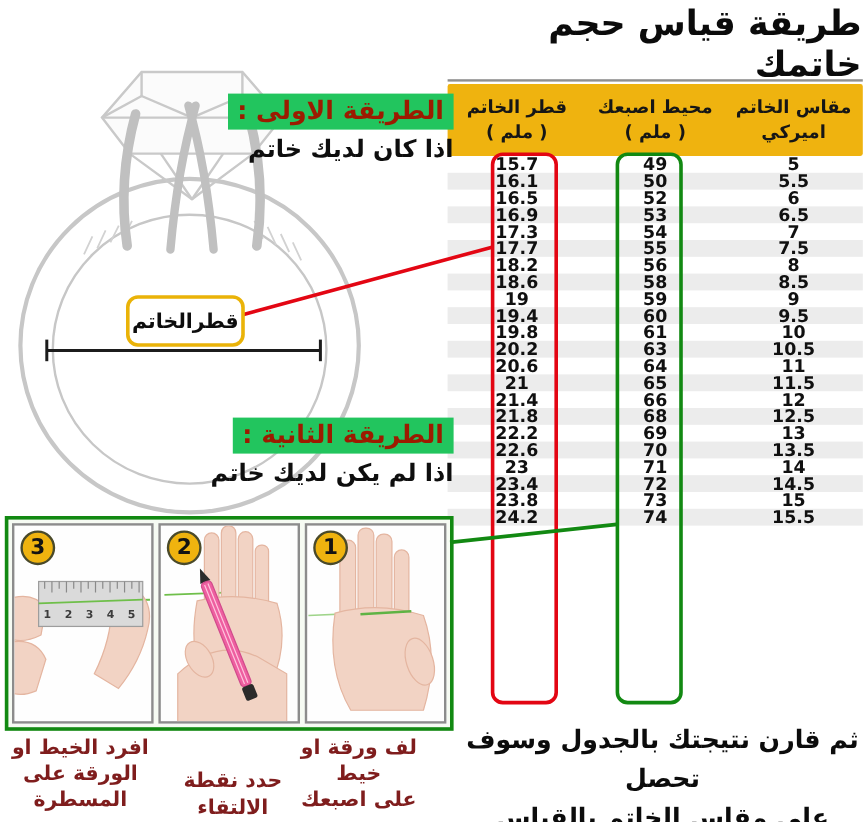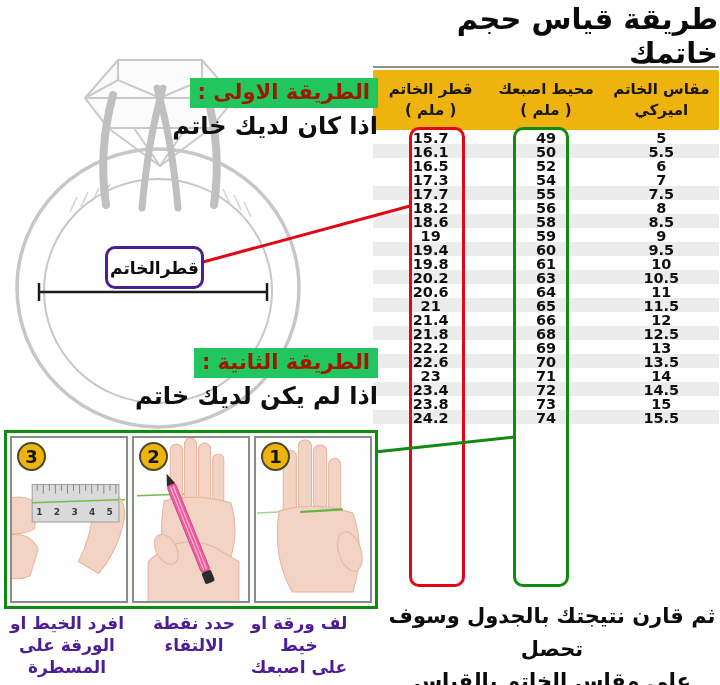--- a/index.html
+++ b/index.html
@@ -27,46 +27,46 @@
   .col-box{position:absolute;top:127px;height:460px;width:56px;border:3px solid;border-radius:10px;
            box-sizing:border-box;pointer-events:none;z-index:4;background:transparent;}
   .col-box.red{left:409px;border-color:#e30613;}
   .col-box.green{left:513px;border-color:#128912;}
 
   
   .connectors{position:absolute;left:0;top:0;pointer-events:none;z-index:5;}
 
   
   .diameter-label{position:absolute;left:105px;top:246px;width:99px;height:43px;background:#fff;
-                  border:3px solid #4c1d95;border-radius:10px;box-sizing:border-box;z-index:6;
+                  border:3px solid #eab308;border-radius:10px;box-sizing:border-box;z-index:6;
                   display:flex;align-items:center;justify-content:center;
                   font-size:17px;font-weight:bold;direction:rtl;}
 
   
   .method{position:absolute;right:342px;width:230px;text-align:right;direction:rtl;z-index:2;}
   .method1{top:78px;}
   .method2{top:348px;}
   .method-heading{display:inline-block;background:#22c55e;color:#9c1b00;
                   font-size:21px;font-weight:bold;padding:2px 8px 4px;}
-  .method-sub{margin-top:4px;font-size:24px;font-weight:bold;color:#0e0e0e;white-space:nowrap;}
+  .method-sub{margin-top:4px;font-size:20px;font-weight:bold;color:#0e0e0e;white-space:nowrap;}
 
   
   .steps{position:absolute;left:4px;top:430px;width:374px;height:179px;box-sizing:border-box;
          border:3px solid #128912;background:#f6fbf3;display:flex;gap:4px;padding:3px;z-index:3;}
   .frame{flex:1;position:relative;border:2px solid #8c8c8c;background:#fefefe;overflow:hidden;}
   .photo-svg{position:absolute;left:0;top:0;width:100%;height:100%;}
   .badge{position:absolute;top:4px;left:5px;width:29px;height:29px;box-sizing:border-box;
          border-radius:50%;background:#efb30f;border:2px solid #4a4a2a;z-index:2;
          display:flex;align-items:center;justify-content:center;font-size:18px;font-weight:bold;color:#131313;}
 
   
   .caption{position:absolute;top:612px;text-align:center;direction:rtl;
-           font-size:17px;font-weight:bold;line-height:1.3;color:#4c1d95;}
+           font-size:17px;font-weight:bold;line-height:1.3;color:#7f1d1d;}
   .caption.c3{left:0px;width:134px;}
-  .caption.c2{left:138px;width:112px;}
+  .caption.c2{left:138px;width:112px;margin-top:28px;}
   .caption.c1{left:236px;width:126px;}
 
   
   .footer{position:absolute;left:386px;top:600px;width:332px;text-align:center;direction:rtl;
           font-size:21px;font-weight:bold;line-height:1.55;color:#0c0c0c;}
 </style>
 </head>
 <body>
 
 <div class="canvas">
@@ -123,20 +123,25 @@
         <div class="trow alt">
           <div class="tcell">16.1</div>
           <div class="tcell">50</div>
           <div class="tcell">5.5</div>
         </div>
         <div class="trow">
           <div class="tcell">16.5</div>
           <div class="tcell">52</div>
           <div class="tcell">6</div>
         </div>
+        <div class="trow alt">
+          <div class="tcell">16.9</div>
+          <div class="tcell">53</div>
+          <div class="tcell">6.5</div>
+        </div>
         <div class="trow">
           <div class="tcell">17.3</div>
           <div class="tcell">54</div>
           <div class="tcell">7</div>
         </div>
         <div class="trow alt">
           <div class="tcell">17.7</div>
           <div class="tcell">55</div>
           <div class="tcell">7.5</div>
         </div>

